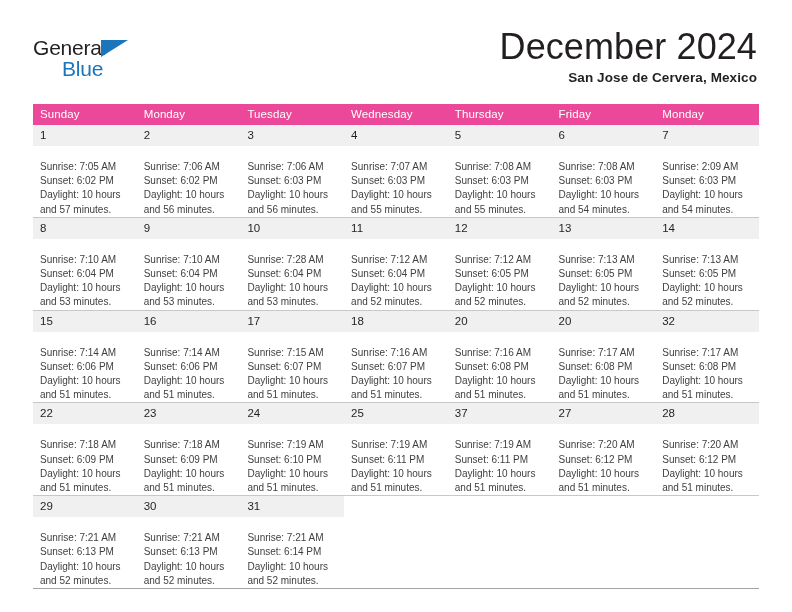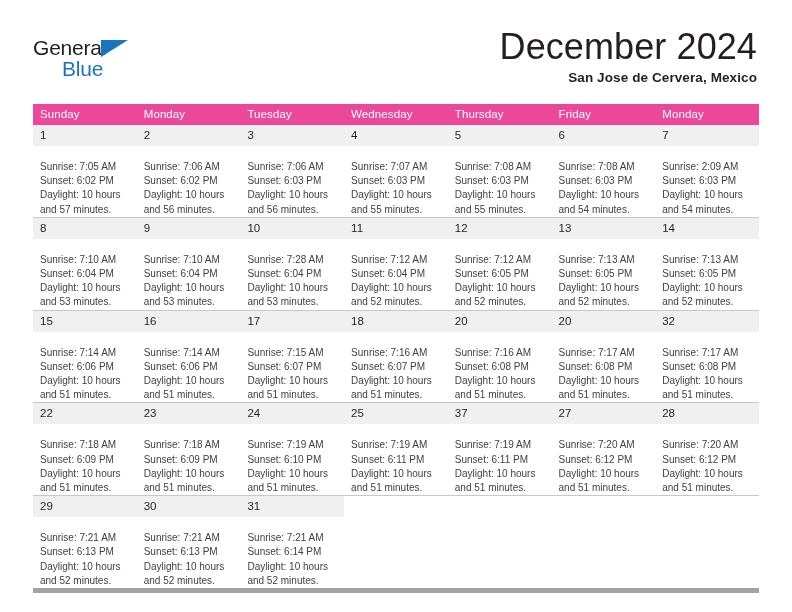--- a/index.html
+++ b/index.html
@@ -110,21 +110,21 @@
     border: none;
   }
   td.daycell {
     vertical-align: top;
     padding: 0;
     height: 90px;
     border-bottom: 1px solid #c8c8c8;
     background: #ffffff;
   }
   tr.week:last-child td.daycell {
-    border-bottom: 5px solid #a3a3a3;
+    border-bottom: 1px solid #a3a3a3;
   }
   .daynum {
     background: #f0f0f0;
     font-size: 11.5px;
     color: #231f20;
     padding: 4px 0 4px 7px;
     height: 13px;
     line-height: 13px;
   }
   td.empty .daynum {

